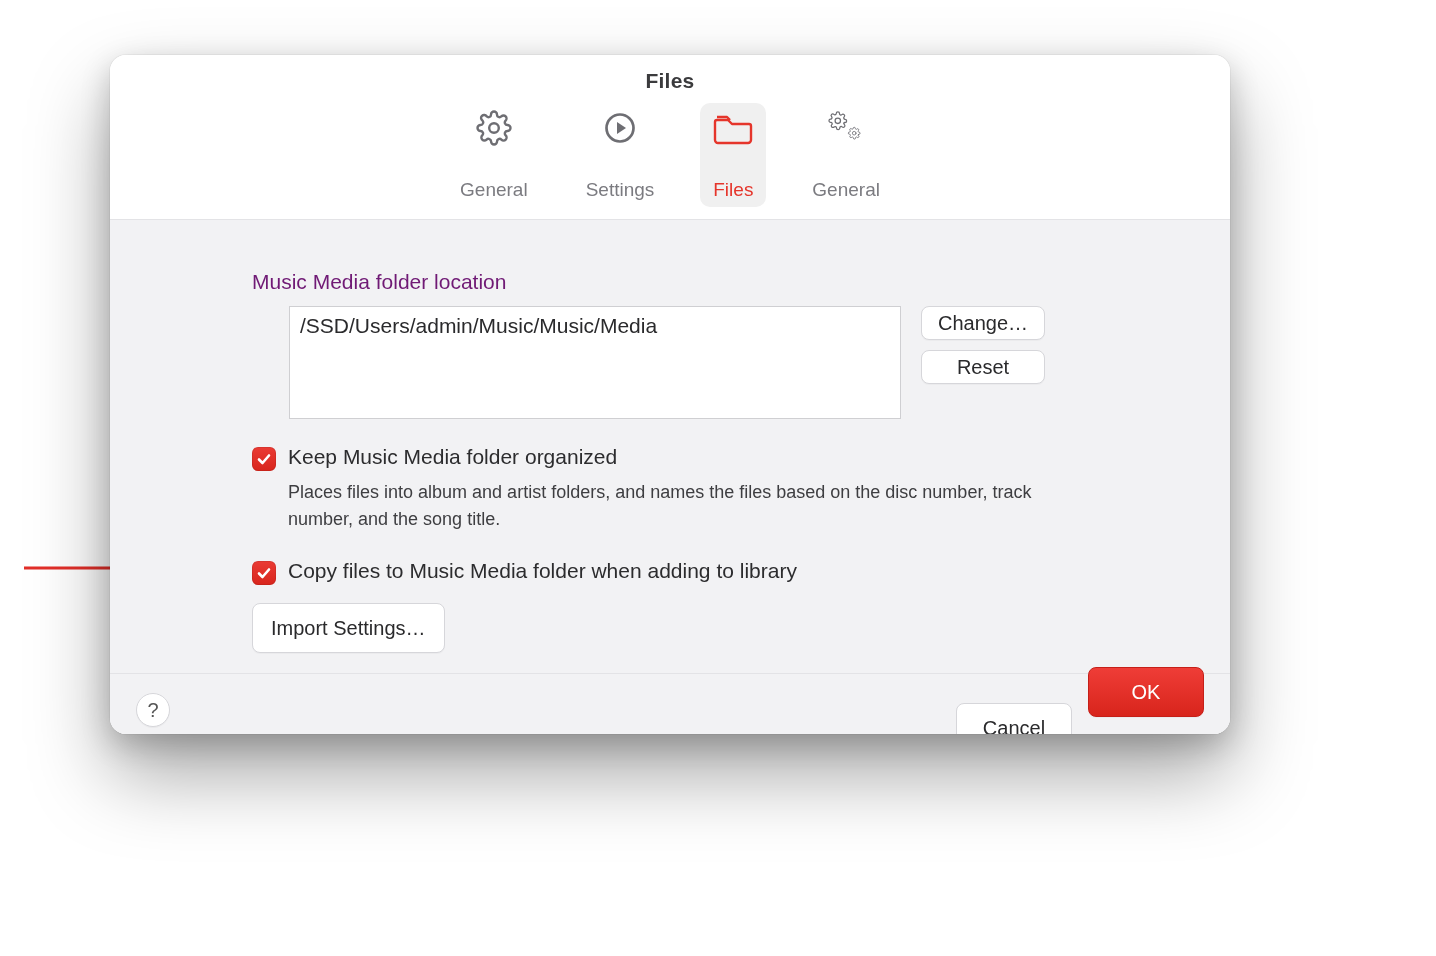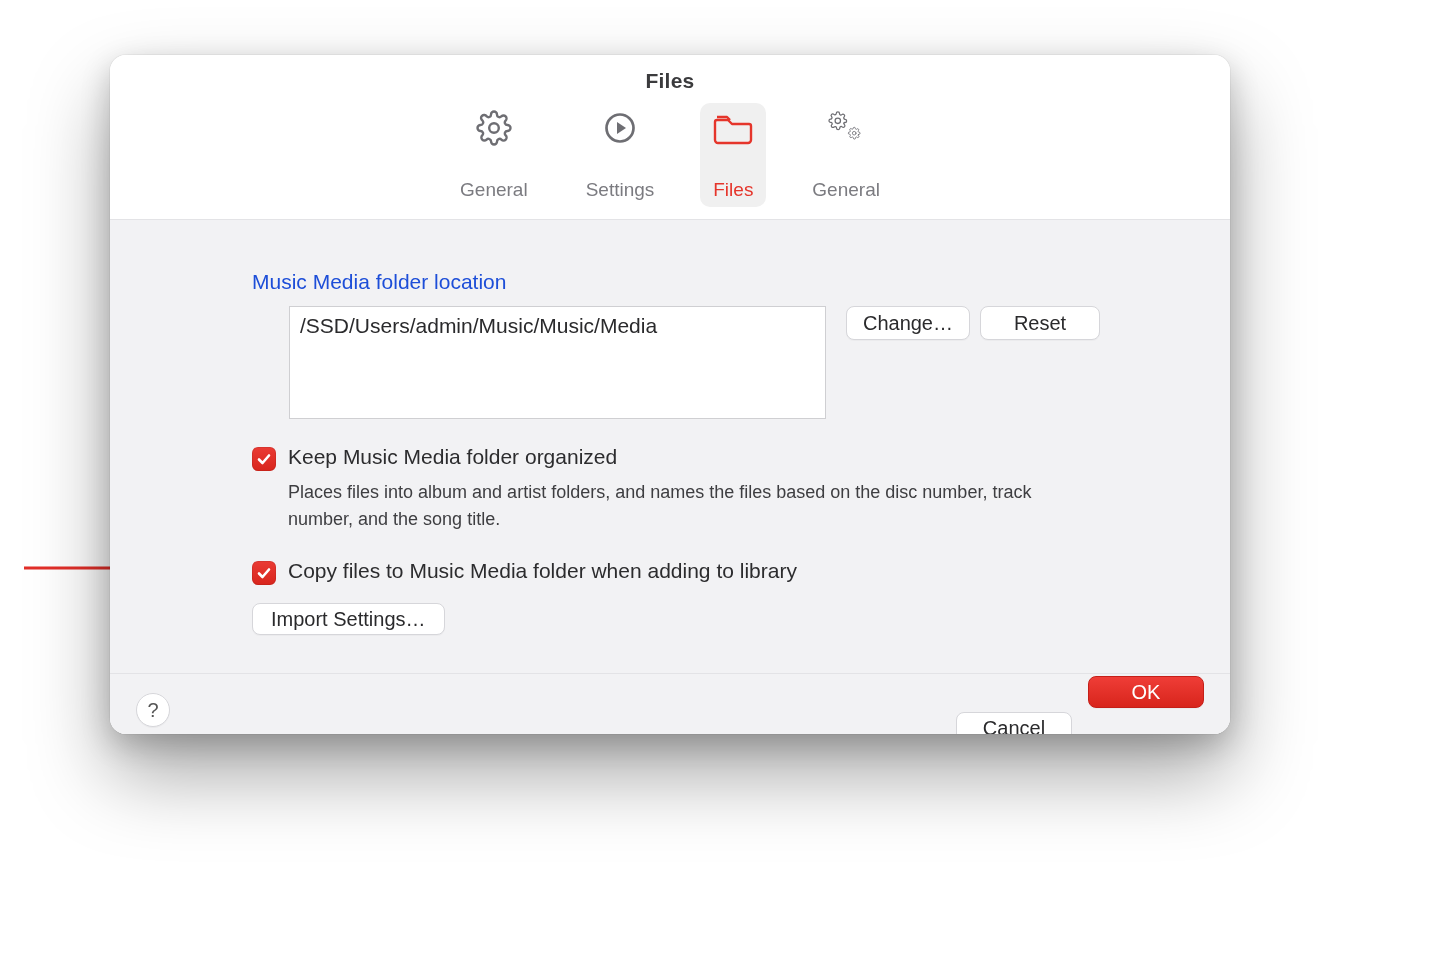--- a/index.html
+++ b/index.html
@@ -78,43 +78,43 @@
     height: calc(100% - 153px); 
     padding: 50px 30px 0 30px;
     position: relative;
   }
   .section {
     margin-left: 112px;
     margin-right: 100px;
   }
   .field-label {
     font-size: 21px;
-    color: #1d4ed8;
+    color: #701a75;
     margin-bottom: 12px;
   }
   .row {
     display: flex;
     gap: 20px;
     align-items: flex-start;
     padding-left: 37px;
   }
   .path-box {
     width: 612px; height: 113px;
     background: #ffffff;
     border: 1px solid #cfcfd2;
     padding: 6px 10px;
     font-size: 21px;
     line-height: 26px;
     color: #2a2a2c;
   }
   .side-buttons {
-    display: flex; gap: 10px;
+    display: flex; flex-direction: column; gap: 10px;
   }
   .btn {
-    height: 32px;
+    height: 50px;
     min-width: 120px;
     padding: 0 16px;
     background: #ffffff;
     border: 1px solid #d6d6da;
     border-radius: 8px;
     font-size: 20px;
     color: #2a2a2c;
     display: inline-flex; align-items: center; justify-content: center;
     box-shadow: 0 1px 1px rgba(0,0,0,0.03);
     cursor: default;

